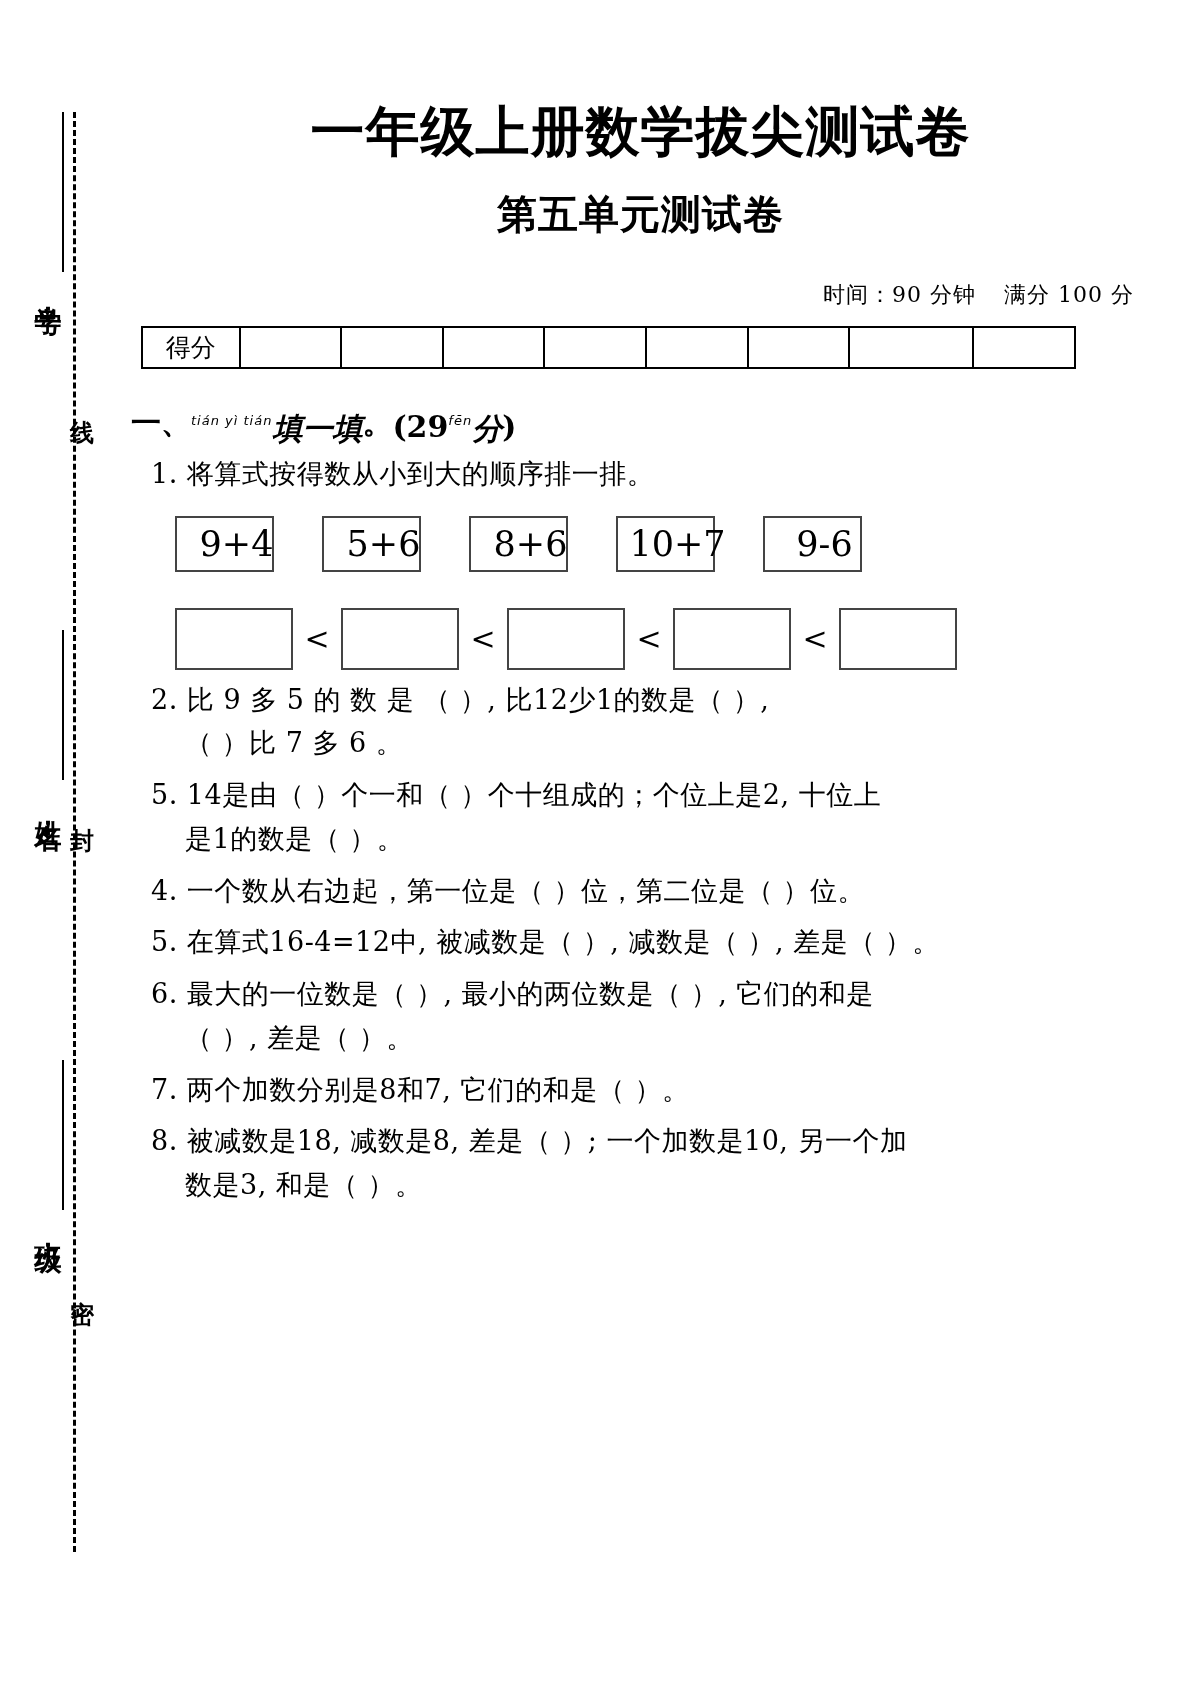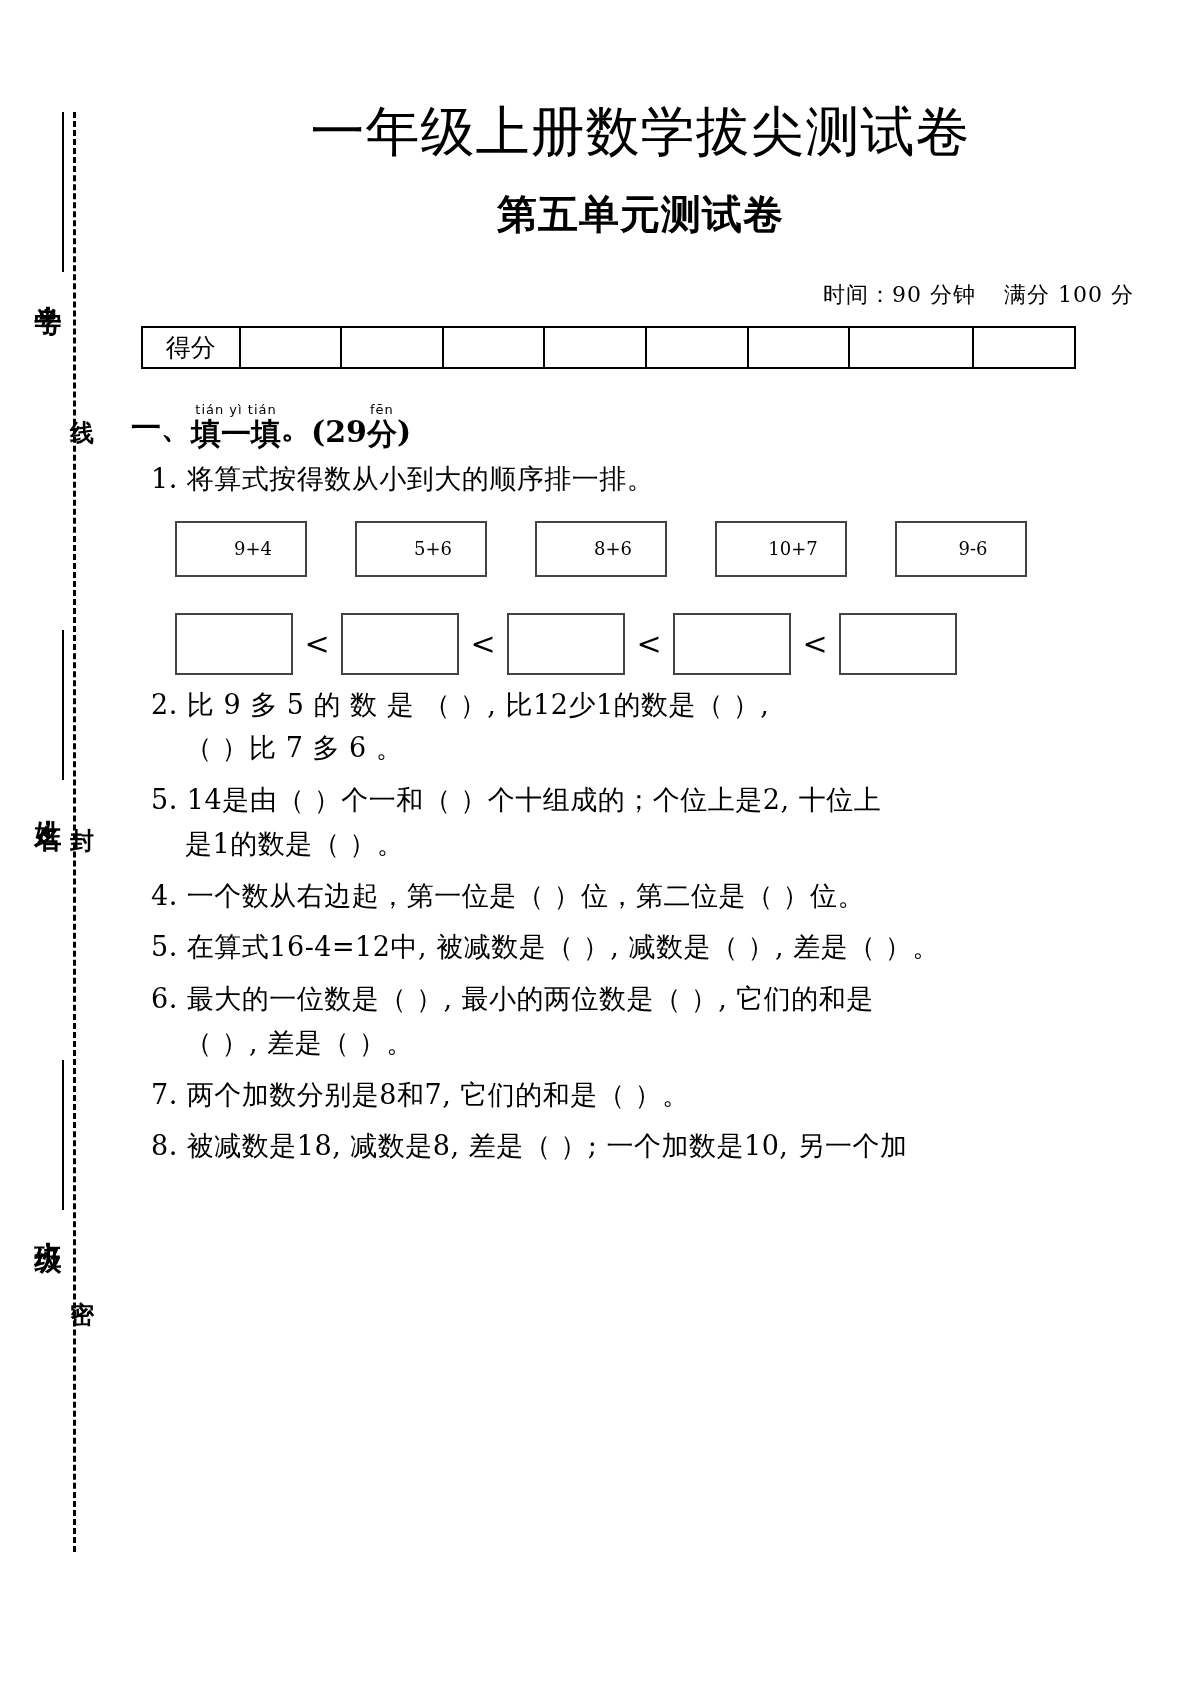--- a/index.html
+++ b/index.html
@@ -65,21 +65,21 @@
     left: 110px;
     top: 0;
     width: 1081px;
     height: 1684px;
     padding: 0 35px 0 15px;
   }
 
   .title-main {
     text-align: center;
     font-size: 54px;
-    font-weight: normal;
+    font-weight: bold;
     letter-spacing: 1px;
     margin-top: 96px;
     font-family: "DejaVu Serif", "Liberation Serif", serif;
   }
   .title-sub {
     text-align: center;
     font-size: 40px;
     font-weight: bold;
     letter-spacing: 1px;
     margin-top: 18px;
@@ -119,23 +119,23 @@
     margin-top: 34px;
     margin-left: 6px;
     font-size: 30px;
     font-weight: bold;
     display: flex;
     align-items: flex-end;
     white-space: nowrap;
   }
   .ruby {
     display: inline-flex;
-    flex-direction: column;
-    align-items: center;
+    flex-direction: row;
     line-height: 1;
+    font-style: italic;
   }
   .ruby .py {
     font-family: "DejaVu Sans", "Liberation Sans", sans-serif;
     font-size: 13px;
     font-weight: normal;
     letter-spacing: 1px;
     margin-bottom: 3px;
     white-space: nowrap;
   }
   .ruby .han { font-size: 30px; font-weight: bold; }
@@ -150,27 +150,27 @@
   }
   .q-indent { padding-left: 34px; }
 
   .expr-row {
     display: flex;
     margin-top: 20px;
     margin-left: 50px;
     gap: 48px;
   }
   .expr-box {
-    width: 132px;
+    width: 99px;
     height: 56px;
     border: 2px solid #444;
     display: flex;
     align-items: center;
     justify-content: center;
-    font-size: 18px;
+    font-size: 35px;
     padding-left: 24px;
   }
 
   .answer-row {
     display: flex;
     align-items: center;
     margin-top: 36px;
     margin-left: 50px;
   }
   .ans-box {
@@ -290,15 +290,16 @@
     <div>6. 最大的一位数是（        ）, 最小的两位数是（        ）, 它们的和是</div>
     <div class="q-indent">（        ）, 差是（        ）。</div>
   </div>
 
   <div class="q">
     <div>7. 两个加数分别是8和7, 它们的和是（        ）。</div>
   </div>
 
   <div class="q">
     <div>8. 被减数是18, 减数是8, 差是（        ）; 一个加数是10, 另一个加</div>
+    <div class="q-indent">数是3, 和是（        ）。</div>
   </div>
 
 </div>
 
 </body></html>

